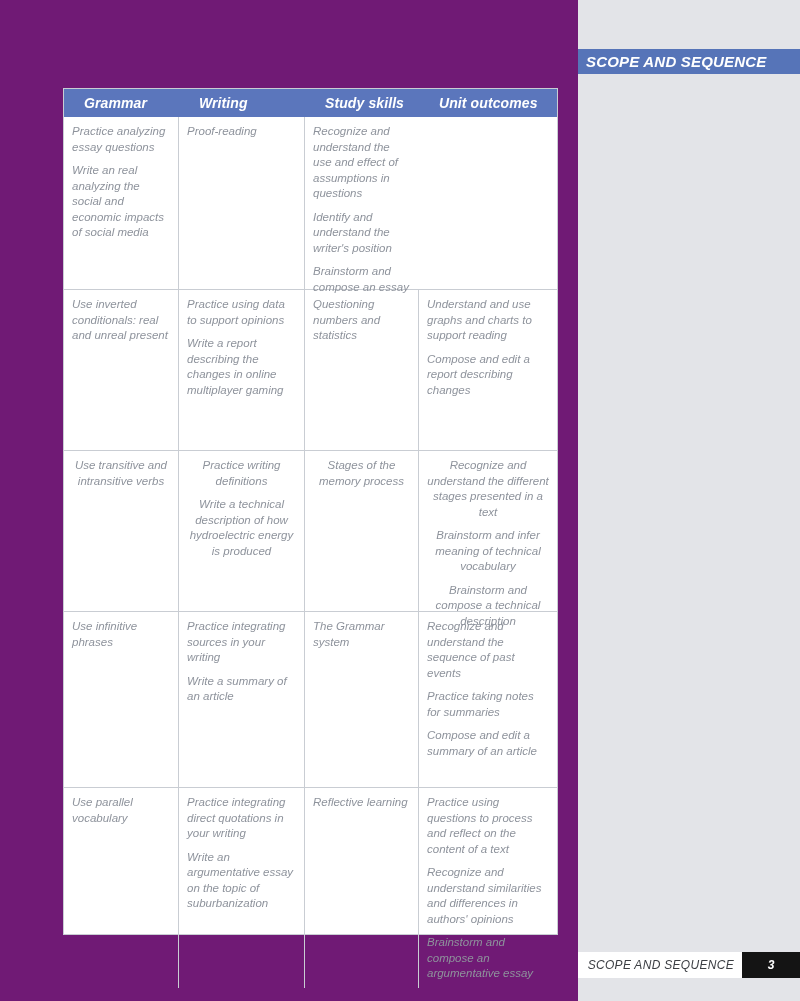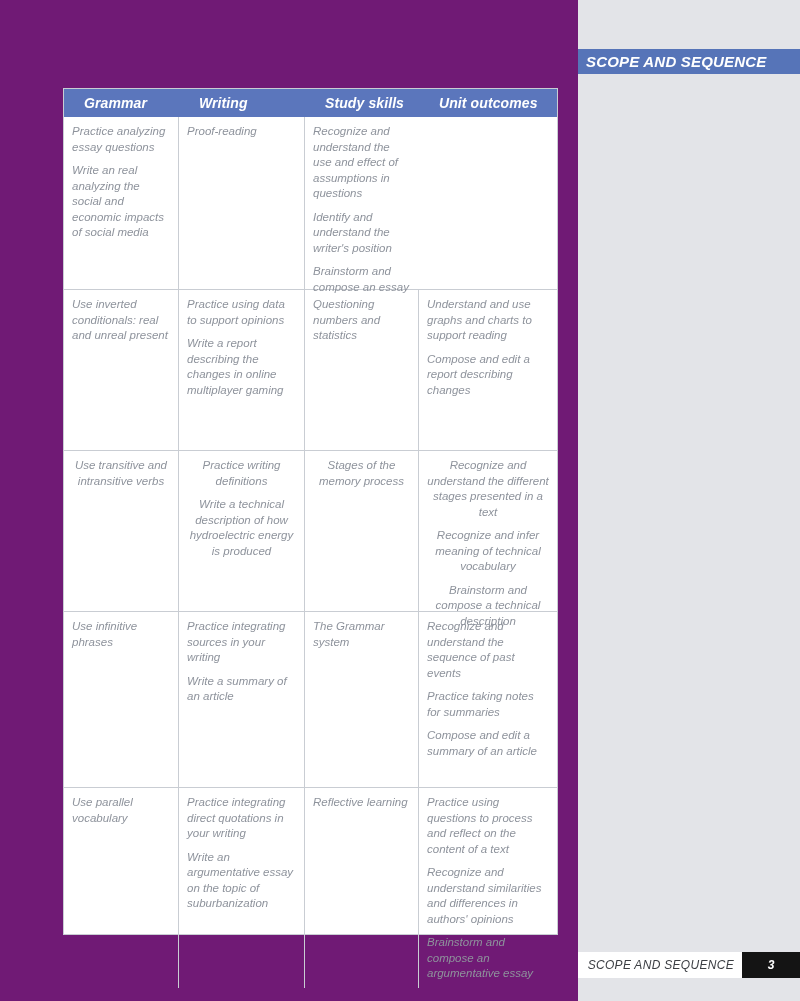--- a/index.html
+++ b/index.html
@@ -147,21 +147,21 @@
       </div>
       <div class="td">
         <p>Practice writing definitions</p>
         <p>Write a technical description of how hydroelectric energy is produced</p>
       </div>
       <div class="td">
         <p>Stages of the memory process</p>
       </div>
       <div class="td">
         <p>Recognize and understand the different stages presented in a text</p>
-        <p>Recognize and infer meaning of technical vocabulary</p>
+        <p>Brainstorm and infer meaning of technical vocabulary</p>
         <p>Brainstorm and compose a technical description</p>
       </div>
     </div>
 
     <div class="tr row-3">
       <div class="td">
         <p>Use infinitive phrases</p>
       </div>
       <div class="td">
         <p>Practice integrating sources in your writing</p>

